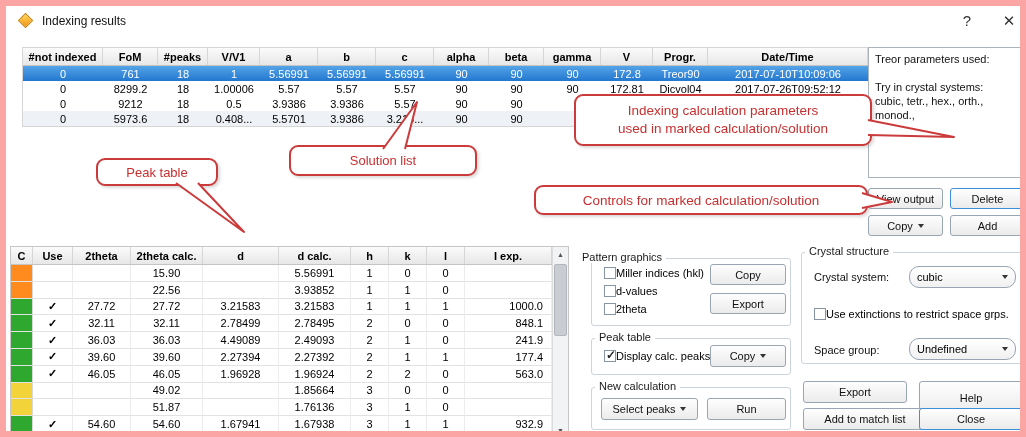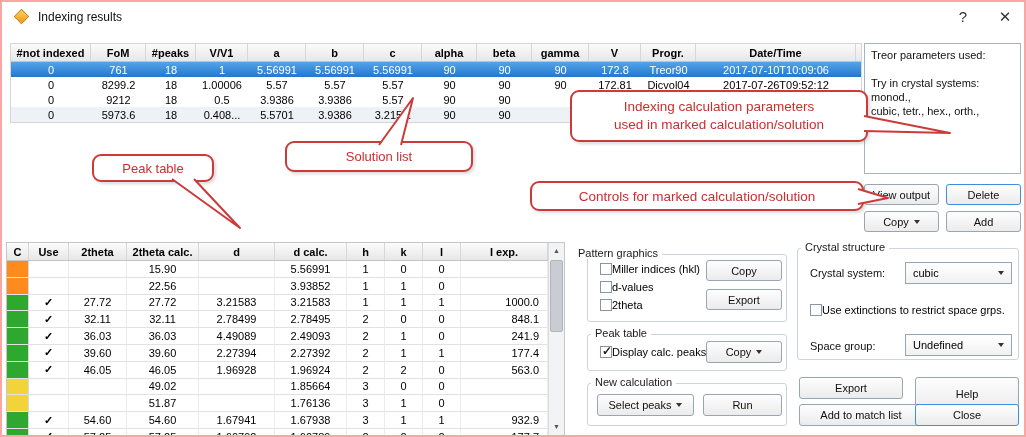--- a/index.html
+++ b/index.html
@@ -1,31 +1,31 @@
 <!DOCTYPE html>
 <html><head>
 <meta charset="utf-8">
 <style>
   * { margin:0; padding:0; box-sizing:border-box; }
   body { background:#888; font-family:"Liberation Sans", sans-serif; }
   .win { position:relative; width:1026px; height:437px; background:#fff;
-         border:2px solid #fca5a5; overflow:hidden; font-family:"Liberation Sans", sans-serif; }
+         border:6px solid #fca5a5; overflow:hidden; font-family:"Liberation Sans", sans-serif; }
 
   
   .titlebar { position:absolute; left:0; top:0; right:0; height:30px; background:#fff; }
   .app-icon { position:absolute; left:14px; top:9px; width:11px; height:11px;
               background:linear-gradient(135deg,#ffd75e,#f0930f); border:1px solid #c8820f;
               transform:rotate(45deg); }
   .title { position:absolute; left:36px; top:8px; font-size:12px; color:#111; }
   .tb-btn { position:absolute; top:5px; width:22px; height:20px; text-align:center;
             font-size:15px; color:#333; line-height:20px; }
   .tb-help { left:950px; } .tb-close { left:992px; }
 
   
-  .sol-table { position:absolute; left:8px; top:41px; width:852px; border:1px solid #d5d5d5;text-align:right; }
+  .sol-table { position:absolute; left:16px; top:41px; width:852px; border:1px solid #d5d5d5;text-align:right; }
   .sol-header { display:grid; grid-template-columns:80px 55px 50px 52px 58px 58px 58px 55px 55px 57px 52px 55px 160px;
                 height:18px; background:linear-gradient(#fbfbfb,#e7e7e7); border-bottom:1px solid #c4c4c4; }
   .sh { display:flex; align-items:center; justify-content:center; font-weight:bold; font-size:11px;
         border-right:1px solid #d6d6d6; white-space:nowrap; overflow:hidden; }
   .sol-row { display:grid; grid-template-columns:80px 55px 50px 52px 58px 58px 58px 55px 55px 57px 52px 55px 160px;
              height:15px; background:#fff; }
   .sol-row.selected { background:linear-gradient(#55a4e8,#2277cf); color:#fff; }
   .sol-row.alt { background:#eef1f6; }
   .sc { display:flex; align-items:center; justify-content:center; font-size:11px;
         white-space:nowrap; overflow:hidden; }
@@ -91,21 +91,21 @@
 
   .btn-pg-copy   { left:704px; top:258px; width:76px; height:21px; }
   .btn-pg-export { left:704px; top:287px; width:76px; height:21px; }
   .btn-pt-copy   { left:704px; top:339px; width:76px; height:22px; }
   .btn-selpeaks  { left:595px; top:392px; width:97px; height:22px; }
   .btn-run       { left:701px; top:392px; width:79px; height:22px; }
 
   .flabel { position:absolute; font-size:11px; color:#111; white-space:nowrap; }
   .l-crsys { left:808px; top:265px; } .l-spgrp { left:808px; top:338px; }
   .combo { position:absolute; display:flex; align-items:center; justify-content:space-between; padding:0 7px;
-           background:linear-gradient(#ffffff,#f1f1f1); border:1px solid #98a5b3; border-radius:0;
+           background:linear-gradient(#ffffff,#f1f1f1); border:1px solid #98a5b3; border-radius:10px;
            font-size:11px; }
   .combo-crsys { left:903px; top:260px; width:107px; height:22px; }
   .combo-spgrp { left:903px; top:332px; width:107px; height:22px; }
 
   .btn-export   { left:797px; top:375px; width:104px; height:22px; }
   .btn-help     { left:913px; top:375px; width:104px; height:34px; }
   .btn-addmatch { left:797px; top:402px; width:124px; height:22px; }
   .btn-close    { left:913px; top:402px; width:104px; height:22px; }
 
   
@@ -215,22 +215,22 @@
         <div class="sc"></div>
       </div>
       </div>
   </div>
 
   <div class="treor-panel">
 
   <div class="treor-line">Treor parameters used:</div>
       <div class="treor-line"></div>
       <div class="treor-line">Try in crystal systems:</div>
+      <div class="treor-line">cubic, tetr., hex., orth.,</div>
       <div class="treor-line">monod.,</div>
-      <div class="treor-line">cubic, tetr., hex., orth.,</div>
     </div>
 
   <div class="btn btn-viewoutput">
     <span>View output</span>
   </div>
   <div class="btn primary btn-delete">
     <span>Delete</span>
   </div>
   <div class="btn btn-copy-sol">
     <span>Copy</span>

